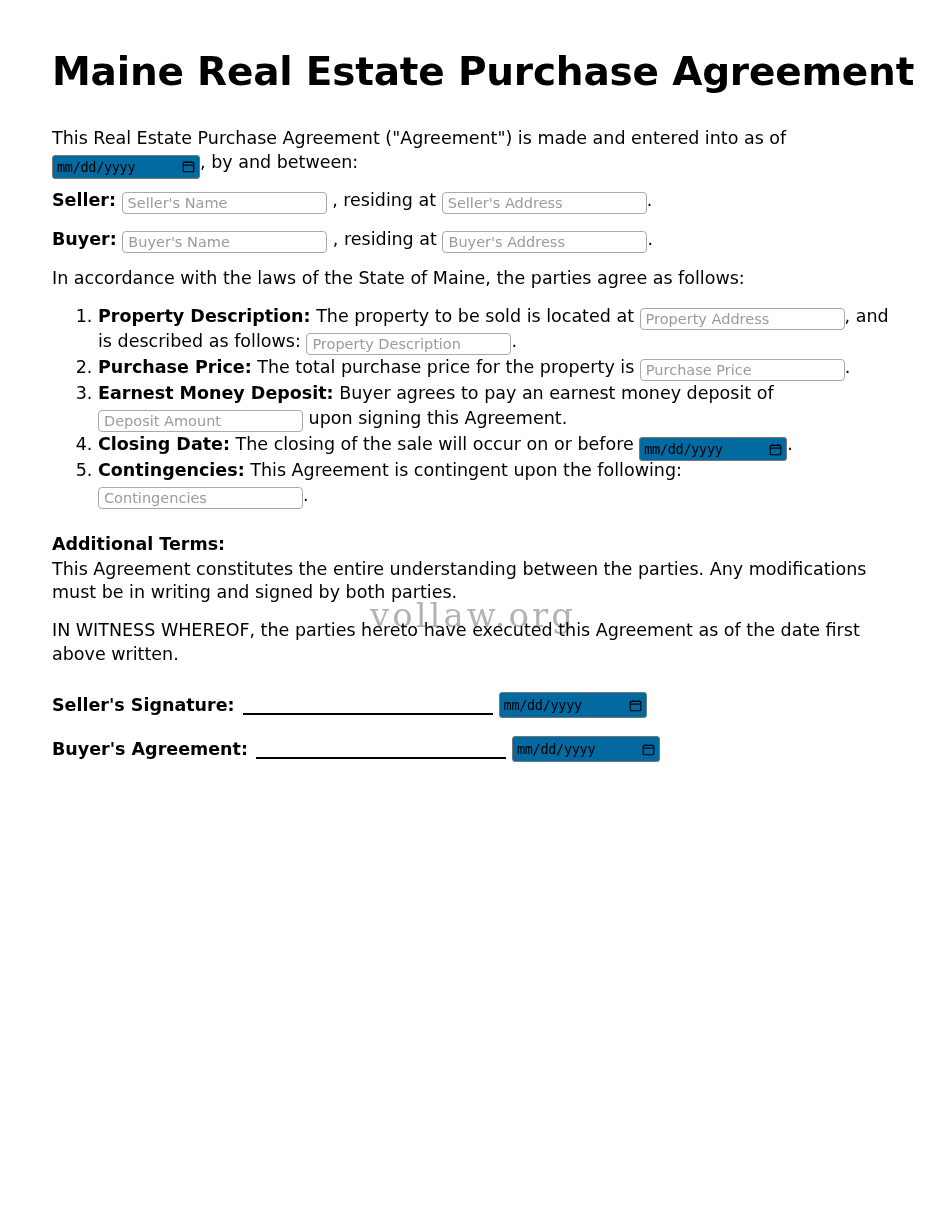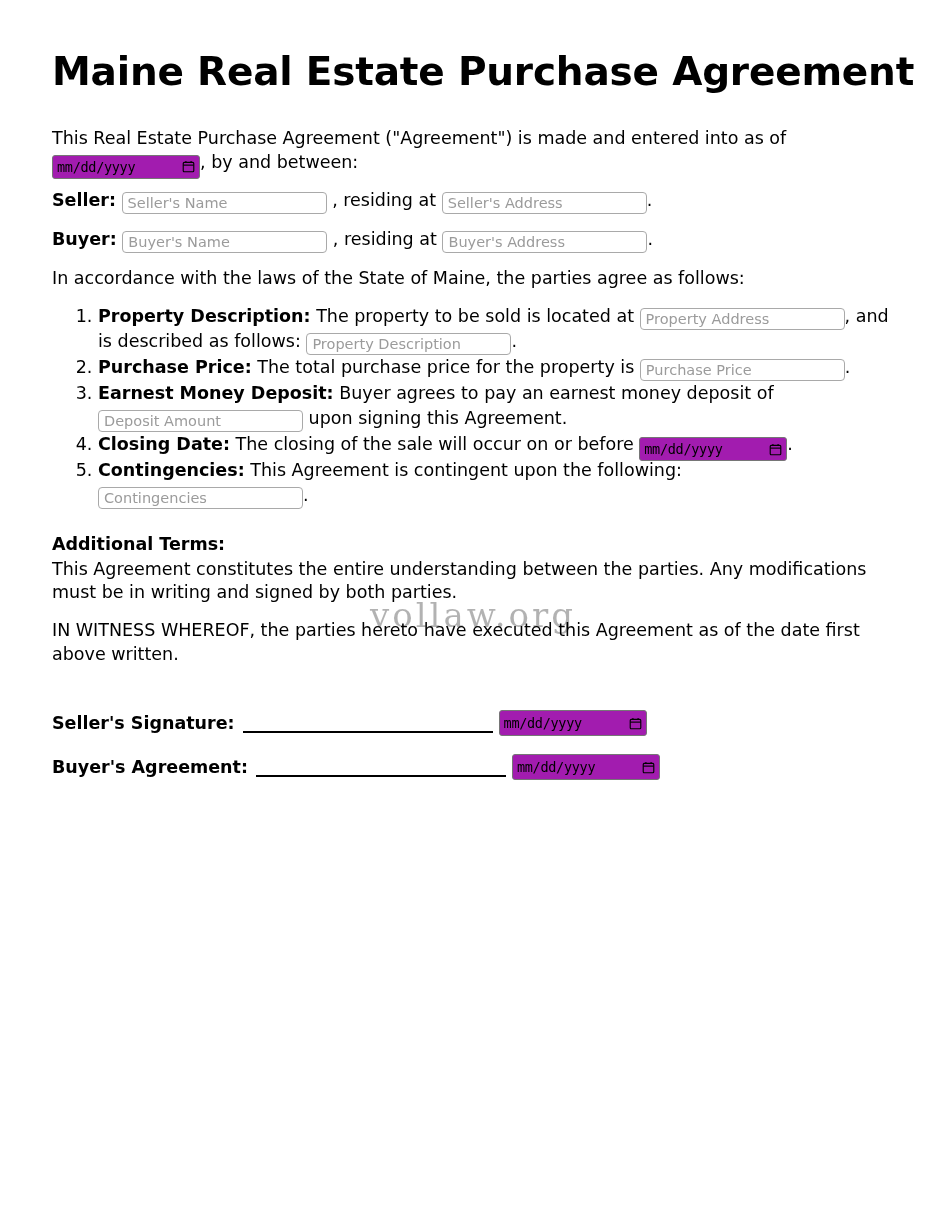--- a/index.html
+++ b/index.html
@@ -67,21 +67,21 @@
   .w-dep   { width: 205px; }
   .w-cont  { width: 205px; }
 
   
   .date-input {
     display: inline-flex;
     align-items: center;
     justify-content: space-between;
     border: 1px solid #767676;
     border-radius: 3px;
-    background: #a21caf;
+    background: #0369a1;
     box-sizing: border-box;
     height: 24px;
     width: 148px;
     padding: 0 4px 0 4px;
     vertical-align: baseline;
     position: relative;
     top: 4px;
   }
   .date-input .dtext {
     font-family: "DejaVu Sans Mono", "Liberation Mono", monospace;
@@ -142,21 +142,21 @@
     margin-right: 8px;
     white-space: nowrap;
   }
   .sig-line {
     display: inline-block;
     width: 250px;
     border-bottom: 2px solid #000;
     height: 17px;
     margin-right: 6px;
   }
-  .sig-block { margin-top: 44px; }
+  .sig-block { margin-top: 26px; }
 
   
   .watermark {
     position: absolute;
     left: 370px;
     top: 595px;
     font-family: "DejaVu Serif", "Liberation Serif", serif;
     font-size: 34px;
     letter-spacing: 3px;
     color: rgba(0,0,0,0.30);

